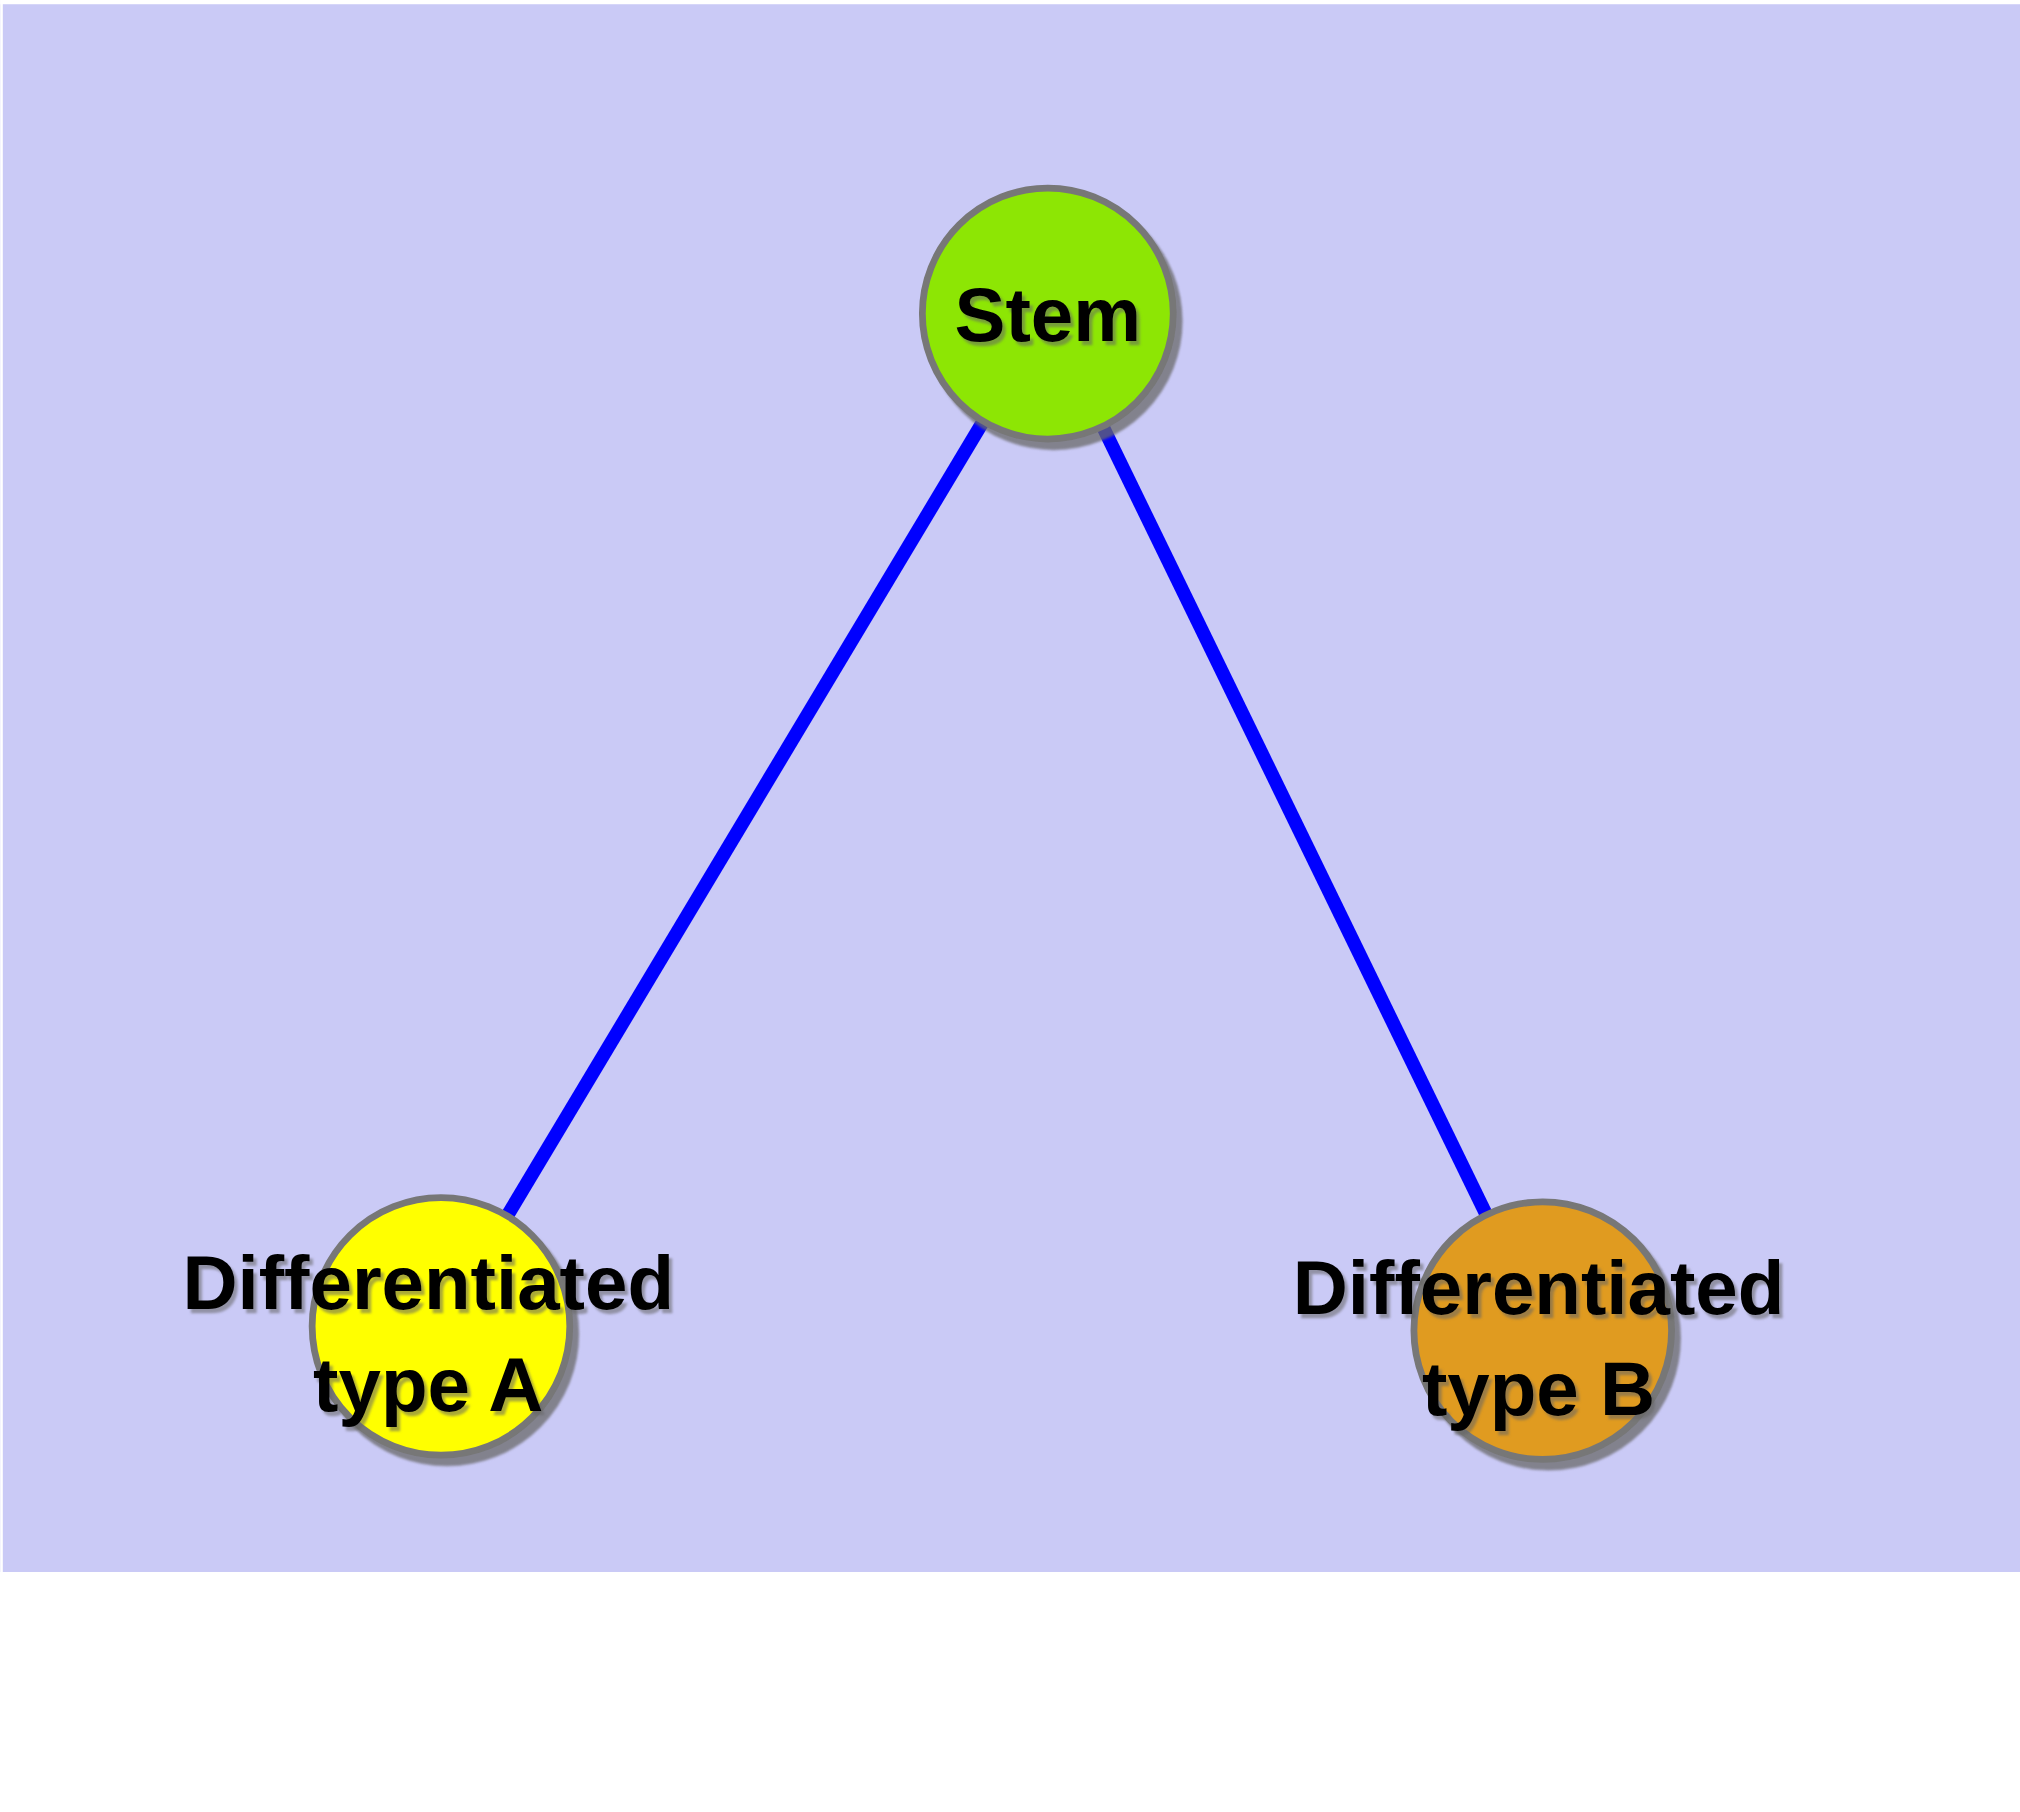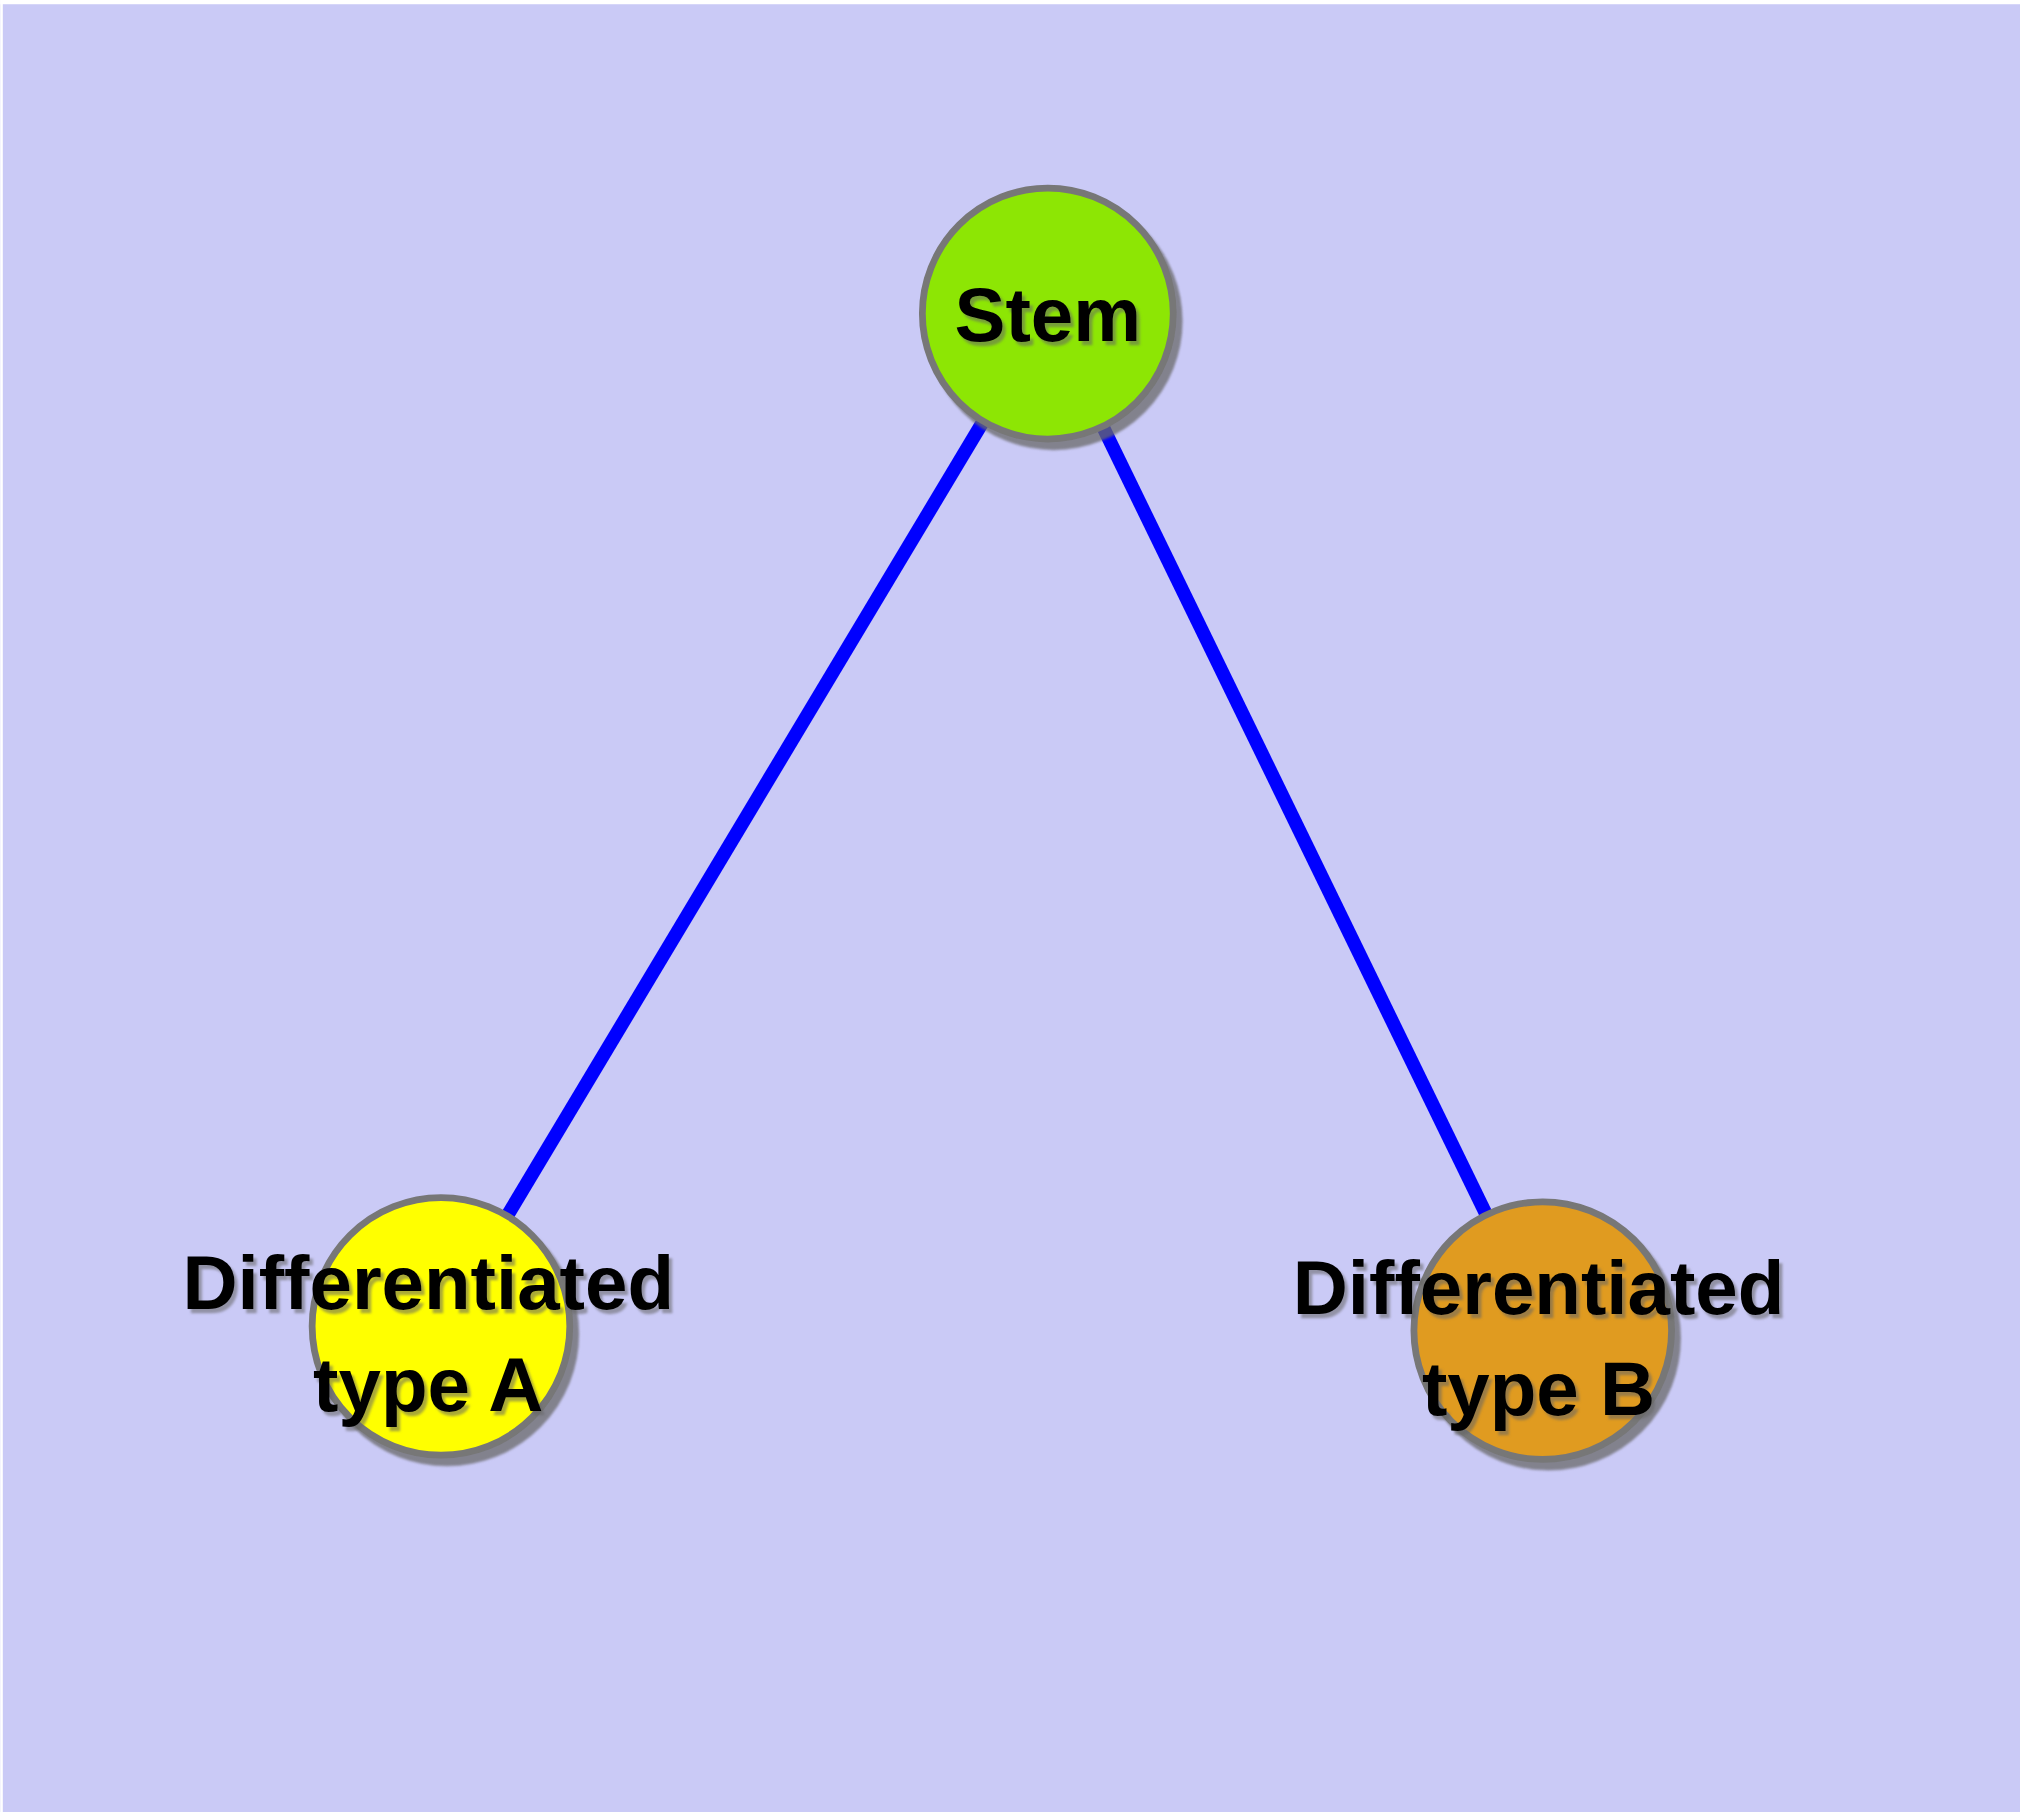--- a/index.html
+++ b/index.html
@@ -2,21 +2,21 @@
 <html style="font-size:13.6px"><head>
 <meta charset="utf-8">
 <style>
   html, body {
     margin: 0;
     padding: 0;
     background: #ffffff;
   }
   .canvas-wrap {
     width: 2021px;
-    height: 1812px;
+    height: 1572px;
     position: relative;
   }
   svg {
     display: block;
   }
   .node-circle {
     stroke-width: 8px;
     filter: drop-shadow(7px 9px 1.5px rgba(105,105,105,0.75));
   }
   .edge-line {

